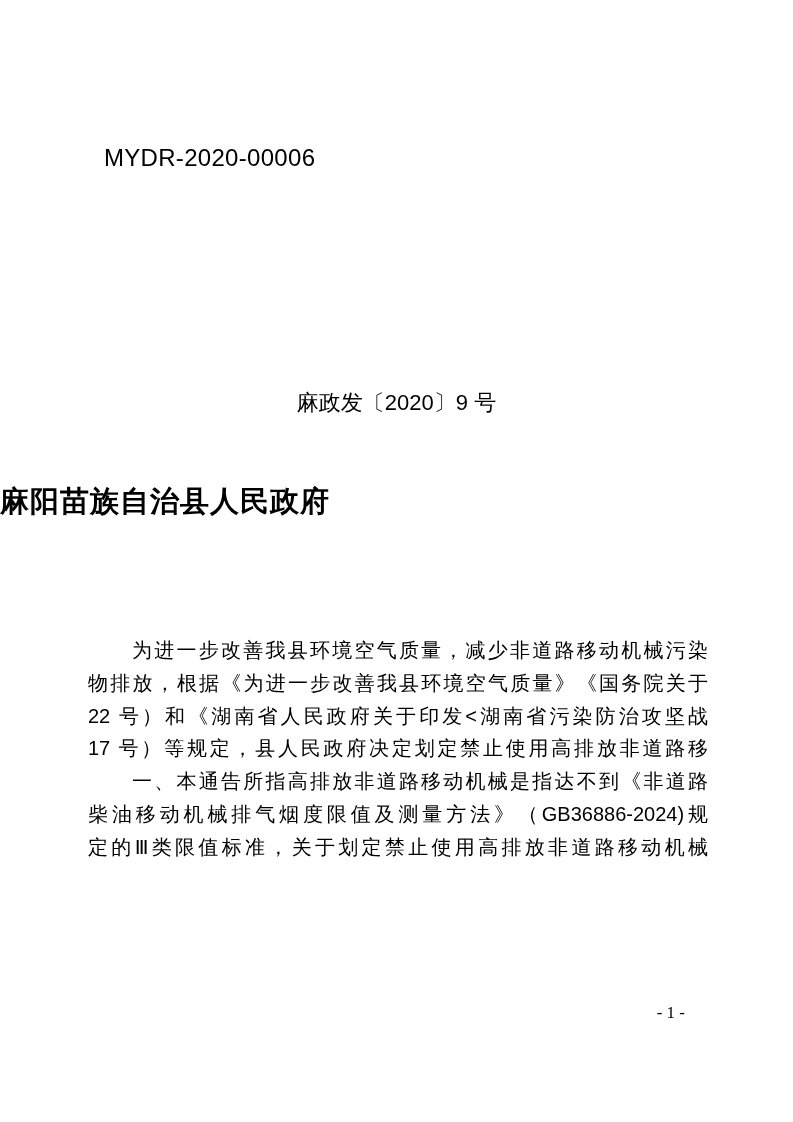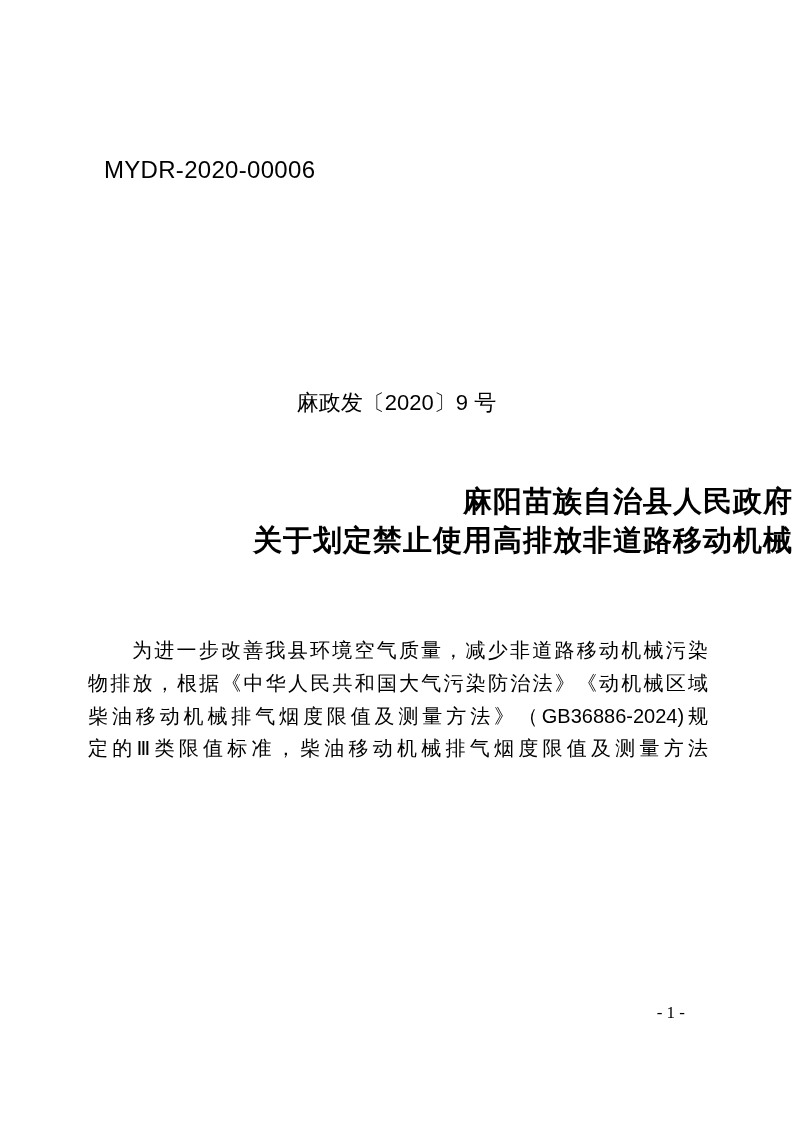--- a/index.html
+++ b/index.html
@@ -16,37 +16,36 @@
     font-family: "Liberation Sans", "DejaVu Sans", sans-serif;
     overflow: hidden;
   }
   .doc-code {
     position: absolute;
     left: 104px;
     top: 144px;
     font-size: 24px;
     letter-spacing: 0.3px;
     white-space: nowrap;
-    margin-top: 12px;
   }
   .doc-number {
     position: absolute;
     left: 0;
     top: 388px;
     width: 100%;
     text-align: center;
     font-size: 22px;
     white-space: nowrap;
   }
   .title-block {
     position: absolute;
     left: 0;
     top: 482px;
     width: 100%;
-    text-align: right;
+    text-align: left;
     font-weight: 700;
     font-size: 29px;
     line-height: 39px;
     letter-spacing: 1px;
   }
   .body-block {
     position: absolute;
     left: 88px;
     top: 634px;
     width: 620px;
@@ -77,25 +76,27 @@
 <body>
 
 <div class="page">
 
   <div class="doc-code">MYDR-2020-00006</div>
 
   <div class="doc-number">麻政发〔2020〕9 号</div>
 
   <div class="title-block">
     <div class="title-line">麻阳苗族自治县人民政府</div>
-    <div class="title-line">关于划定禁止使用高排放非道路移动机械</div>
   </div>
 
   <div class="body-block">
     <div class="bline indent">为进一步改善我县环境空气质量，减少非道路移动机械污染</div>
-    <div class="bline">物排放，根据《中华人民共和国大气污染防治法》《动机械区域</div>
+    <div class="bline">物排放，根据《为进一步改善我县环境空气质量》《国务院关于</div>
+    <div class="bline">22 号）和《湖南省人民政府关于印发&lt;湖南省污染防治攻坚战</div>
+    <div class="bline">17 号）等规定，县人民政府决定划定禁止使用高排放非道路移</div>
+    <div class="bline indent">一、本通告所指高排放非道路移动机械是指达不到《非道路</div>
     <div class="bline">柴油移动机械排气烟度限值及测量方法》（GB36886-2024)规</div>
-    <div class="bline">定的Ⅲ类限值标准，柴油移动机械排气烟度限值及测量方法</div>
+    <div class="bline">定的Ⅲ类限值标准，关于划定禁止使用高排放非道路移动机械</div>
   </div>
 
   <div class="page-number">- 1 -</div>
 
 </div>
 
 </body></html>

